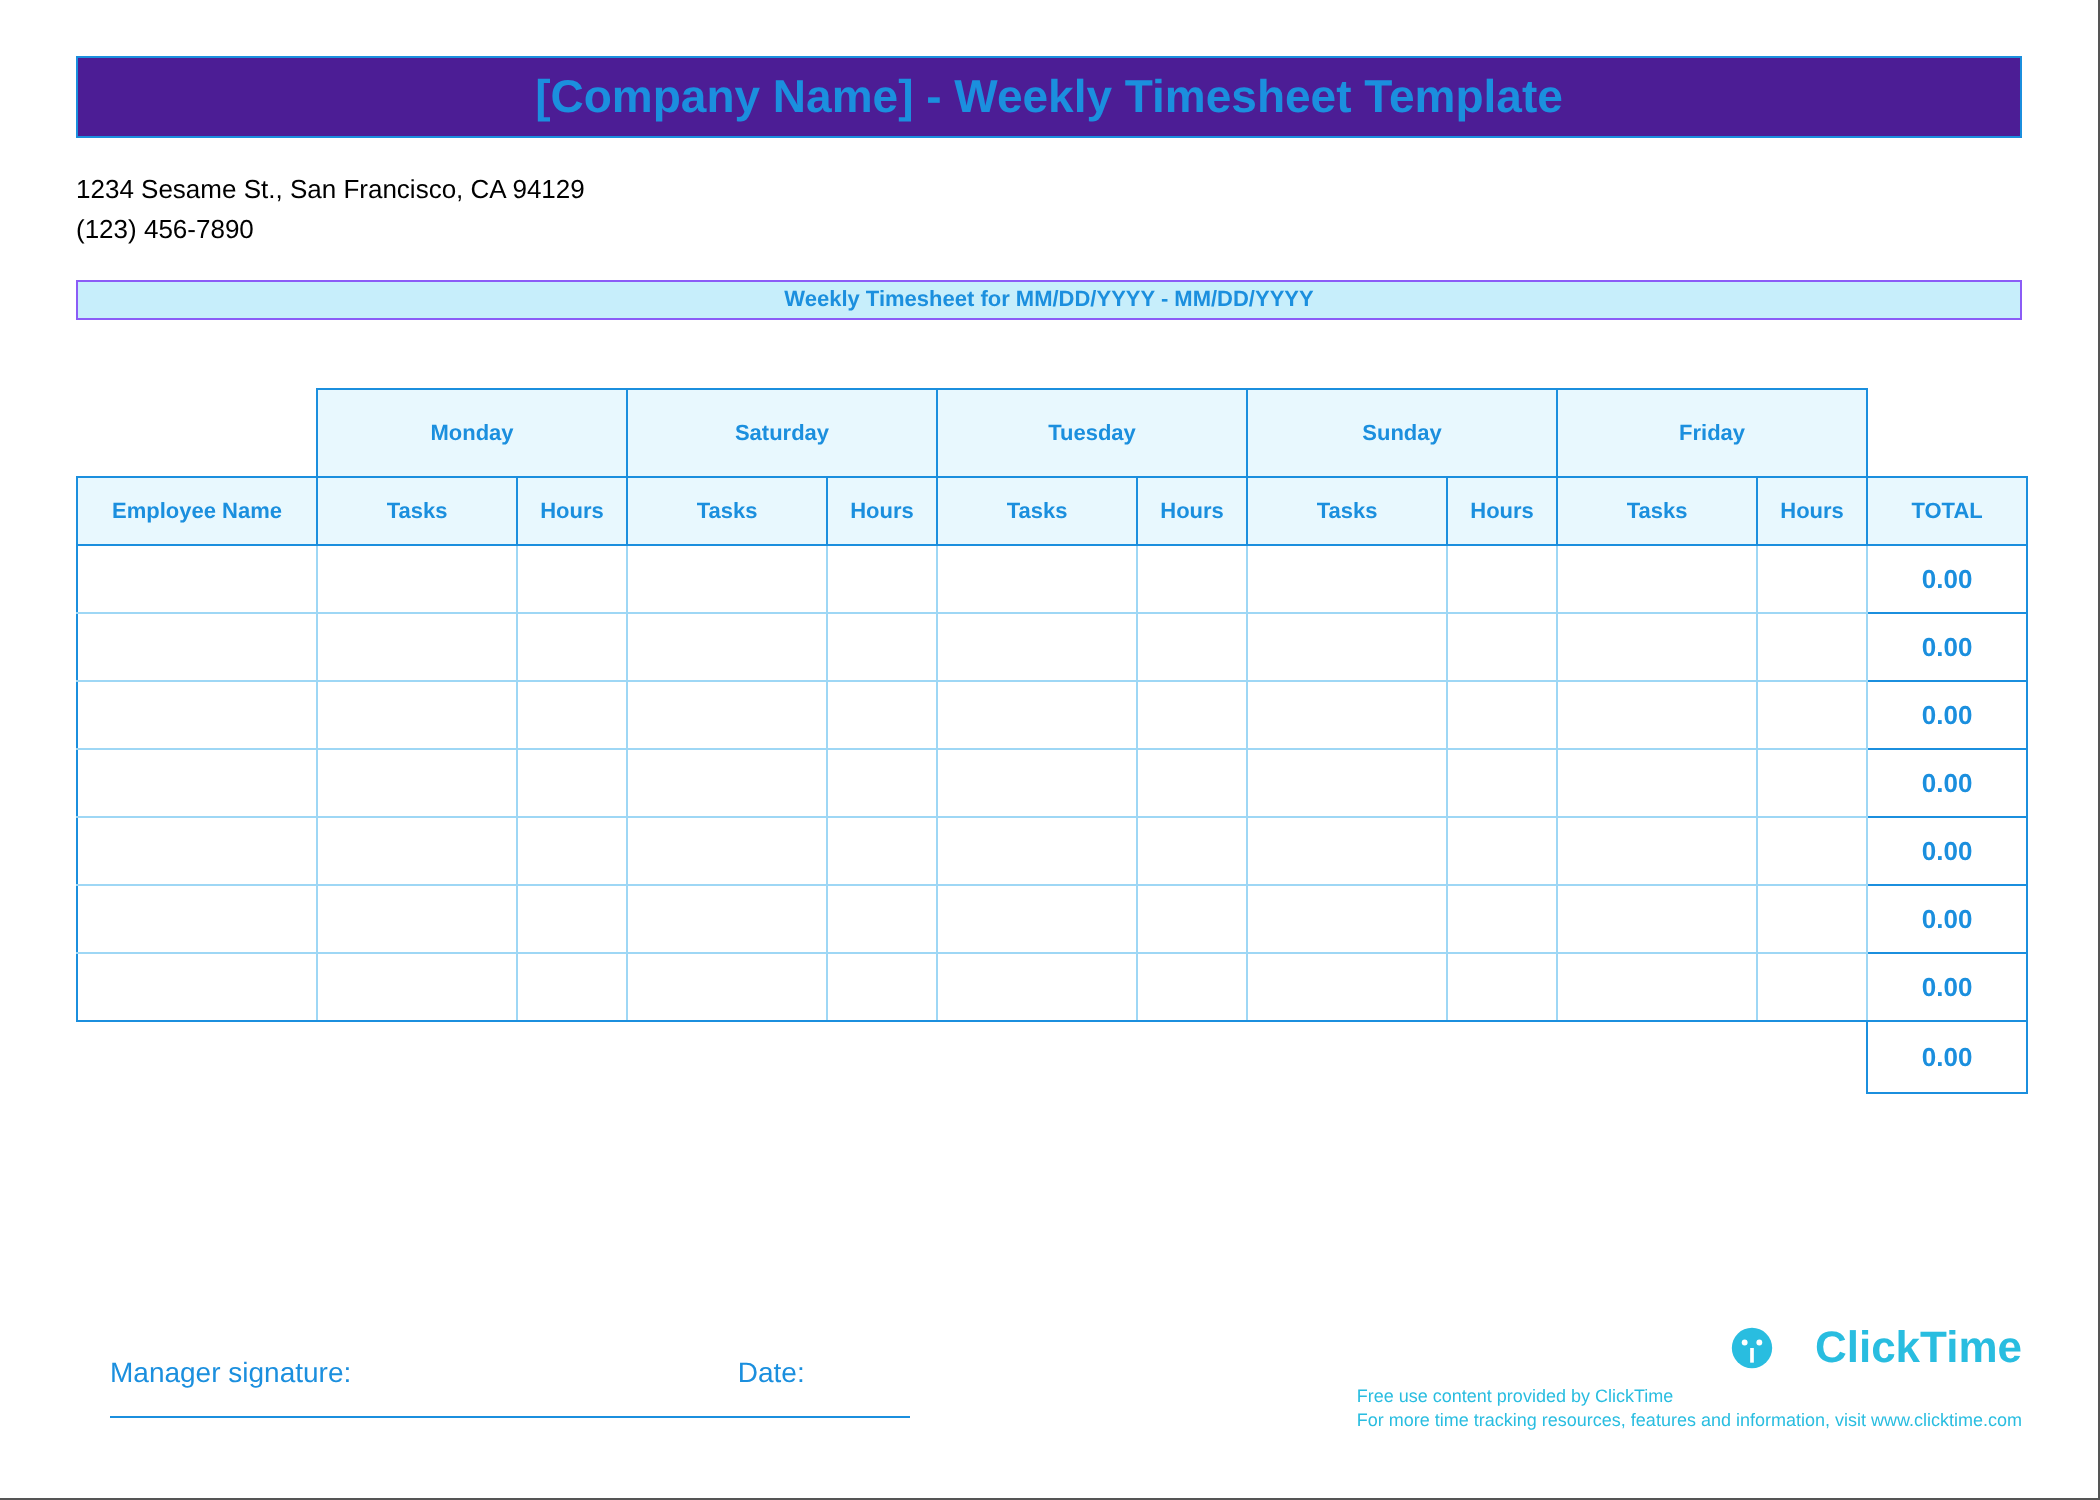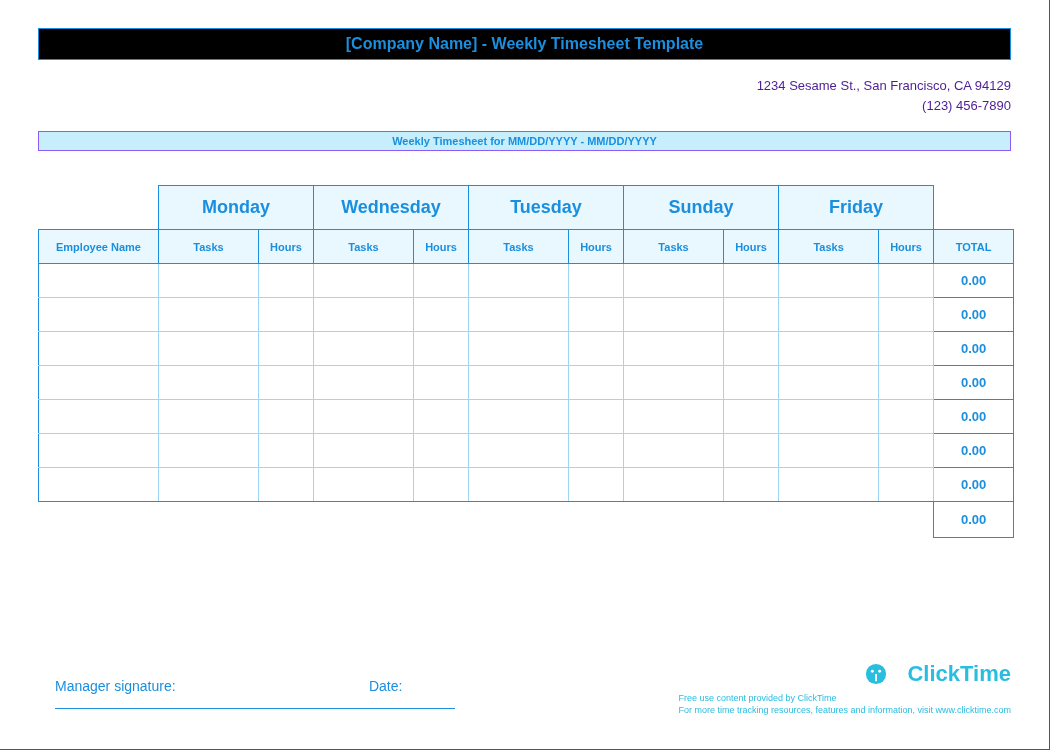--- a/index.html
+++ b/index.html
@@ -7,31 +7,31 @@
     font-family: Verdana, Geneva, sans-serif;
     background: #ffffff;
     width: 1050px;
     height: 750px;
     position: relative;
     padding: 28px 38px 0 38px;
     border-right: 1px solid #555;
     border-bottom: 1px solid #555;
   }
   .title-bar {
-    background: #000000;
+    background: #4c1d95;
     border: 1px solid #1b8fde;
     text-align: center;
     padding: 6px 0;
     font-weight: bold;
     color: #1b8fde;
-    font-size: 16px;
+    font-size: 23px;
   }
   .company-block {
-    text-align: right;
-    color: #4c1d95;
+    text-align: left;
+    color: #000000;
     font-size: 13px;
     margin-top: 16px;
     line-height: 1.5;
   }
   .sub-bar {
     margin-top: 16px;
     background: #c7eefb;
     border: 1px solid #8b5cf6;
     text-align: center;
     font-size: 11px;
@@ -49,21 +49,21 @@
     border: 1px solid #1b8fde;
     font-size: 12px;
     color: #1b8fde;
     text-align: center;
     vertical-align: middle;
     height: 28px;
   }
   .sheet .day-header {
     background: #e8f8fe;
     font-weight: bold;
-    font-size: 18px;
+    font-size: 11px;
     height: 44px;
   }
   .sheet .sub-header {
     background: #e8f8fe;
     font-weight: bold;
     font-size: 11px;
     height: 34px;
   }
   .sheet .blank-tl {
     border-top: none;
@@ -173,21 +173,21 @@
     <col style="width:100px">
       <col style="width:55px">
     <col style="width:100px">
       <col style="width:55px">
     <col style="width:80px">
   </colgroup>
   <thead>
     <tr>
       <th class="blank-tl"></th>
       <th class="day-header" colspan="2">Monday</th>
-      <th class="day-header" colspan="2">Wednesday</th>
+      <th class="day-header" colspan="2">Saturday</th>
       <th class="day-header" colspan="2">Tuesday</th>
       <th class="day-header" colspan="2">Sunday</th>
       <th class="day-header" colspan="2">Friday</th>
       <th class="blank-tr"></th>
     </tr>
     <tr>
       <th class="sub-header">Employee Name</th>
       <th class="sub-header">Tasks</th>
       <th class="sub-header">Hours</th>
       <th class="sub-header">Tasks</th>

